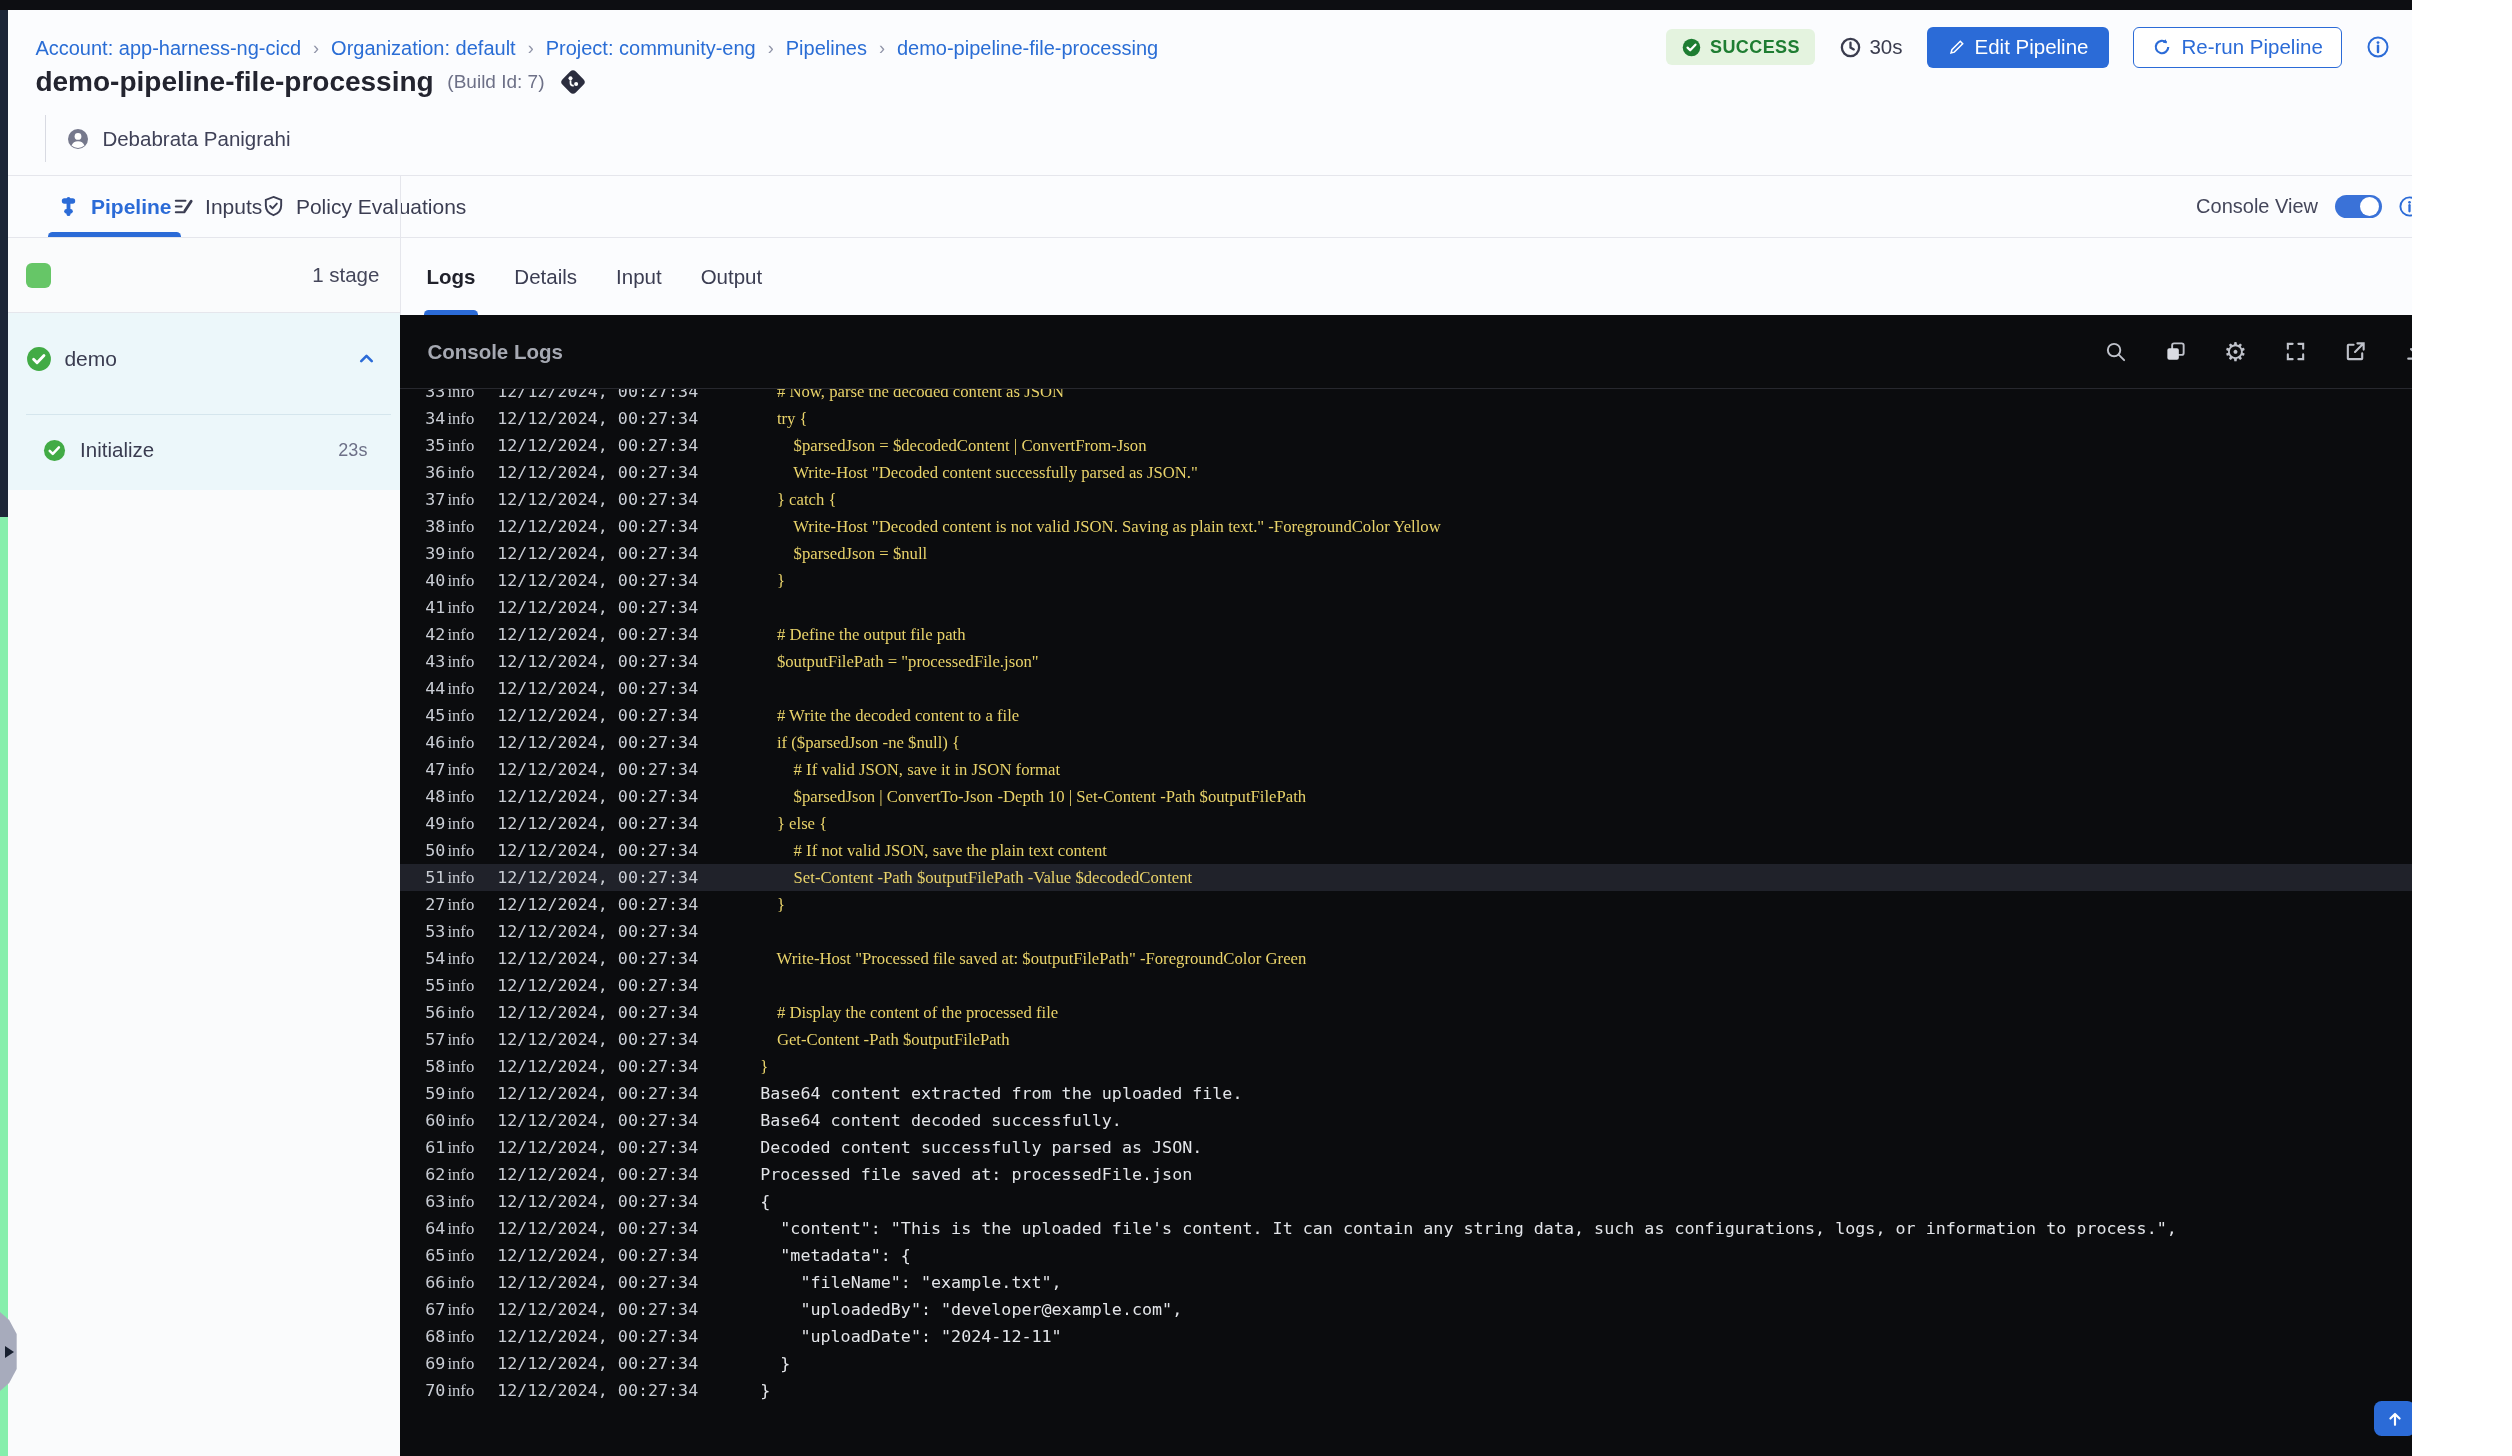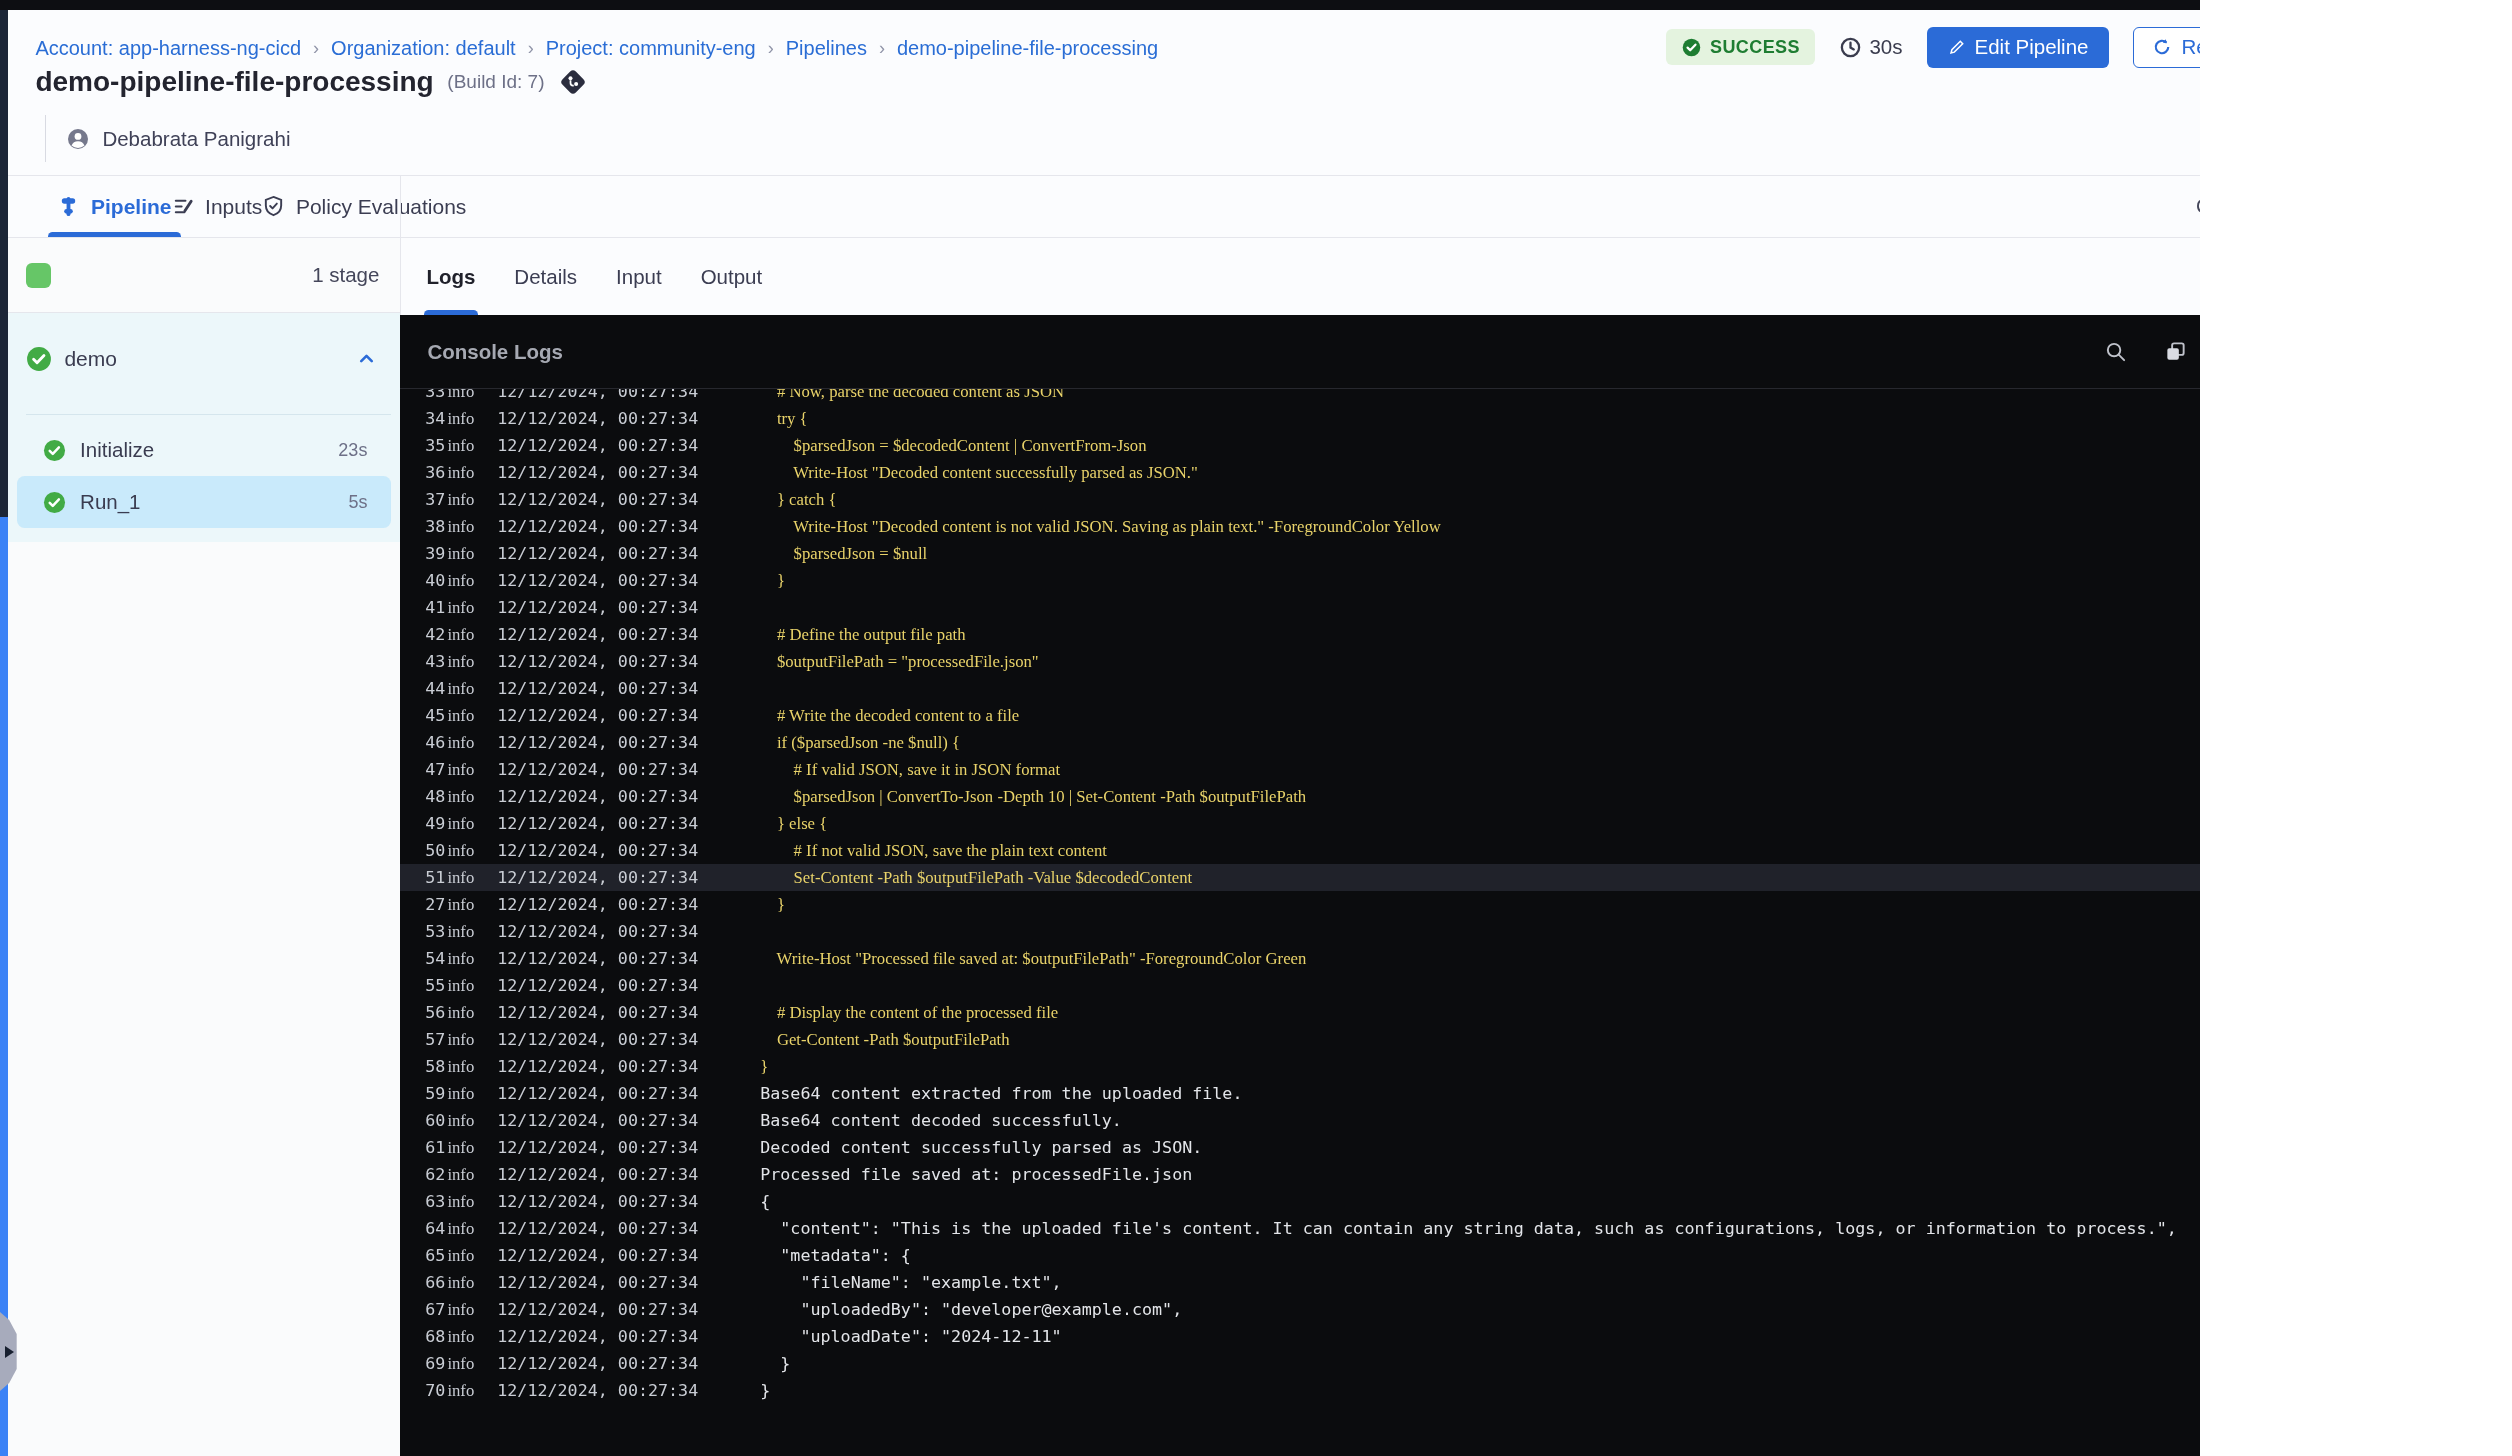--- a/index.html
+++ b/index.html
@@ -1,16 +1,16 @@
 <!DOCTYPE html>
 <html style="font-size:12px"><head>
 <meta charset="utf-8">
 <style>
   html,body{margin:0;padding:0;background:#ffffff;}
-  #app{position:relative;width:2200px;height:1457px;background:#3b82f6;font-family:"Liberation Sans",sans-serif;overflow:hidden;}
+  #app{position:relative;width:2412px;height:1457px;background:#86efac;font-family:"Liberation Sans",sans-serif;overflow:hidden;}
   .top-strip{position:absolute;left:0;top:0;width:2512px;height:10px;background:#0d0e12;}
   .left-nav-strip{position:absolute;left:0;top:10px;width:8.4px;height:507px;background:#1c2637;}
   .main{position:absolute;left:8.4px;top:10px;width:2451px;height:1447px;background:#fbfcfe;}
 
   
   .page-header{position:relative;height:166px;border-bottom:0.8px solid #e5e6ec;box-sizing:border-box;}
   .breadcrumb{position:absolute;left:27px;top:27px;font-size:20px;display:flex;gap:12px;align-items:center;white-space:nowrap;}
   .crumb{color:#2a6dd5;text-decoration:none;cursor:pointer;}
   .bsep{color:#9094a8;font-size:18px;}
   .header-right{position:absolute;right:35px;top:15px;height:44px;display:flex;align-items:center;gap:24px;}
@@ -227,28 +227,20 @@
             <div class="hr"></div>
           </div>
           <div class="steps">
               <div class="step">
                 <svg width="23" height="23" viewBox="0 0 24 24">
                   <circle cx="12" cy="12" r="11" fill="#42ab45"></circle>
                   <path d="M7 12.3l3.2 3.2 6.4-6.8" fill="none" stroke="#fff" stroke-width="2.6" stroke-linecap="round" stroke-linejoin="round"></path>
                 </svg>
                 <span class="sname">Initialize</span>
                 <span class="sdur">23s</span>
-              </div>
-              <div class="step sel">
-                <svg width="23" height="23" viewBox="0 0 24 24">
-                  <circle cx="12" cy="12" r="11" fill="#42ab45"></circle>
-                  <path d="M7 12.3l3.2 3.2 6.4-6.8" fill="none" stroke="#fff" stroke-width="2.6" stroke-linecap="round" stroke-linejoin="round"></path>
-                </svg>
-                <span class="sname">Run_1</span>
-                <span class="sdur">5s</span>
               </div>
             </div>
         </div>
       </aside>
 
       <section class="right-panel">
         <div class="logs-tabbar">
           <div class="ltab active">
               <span>Logs</span>
             </div>

